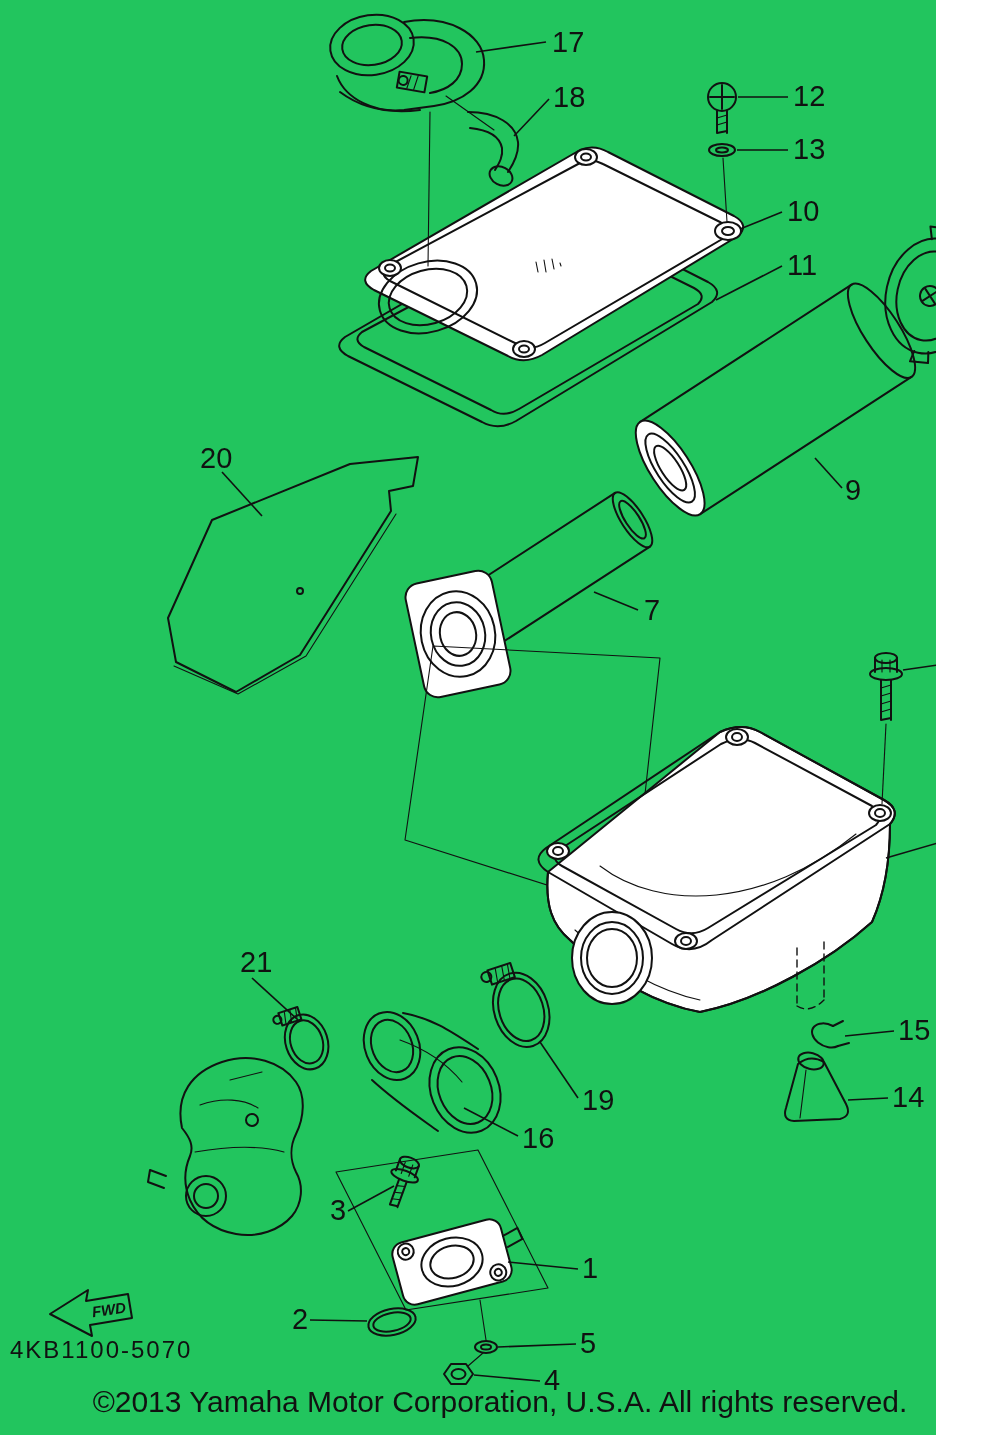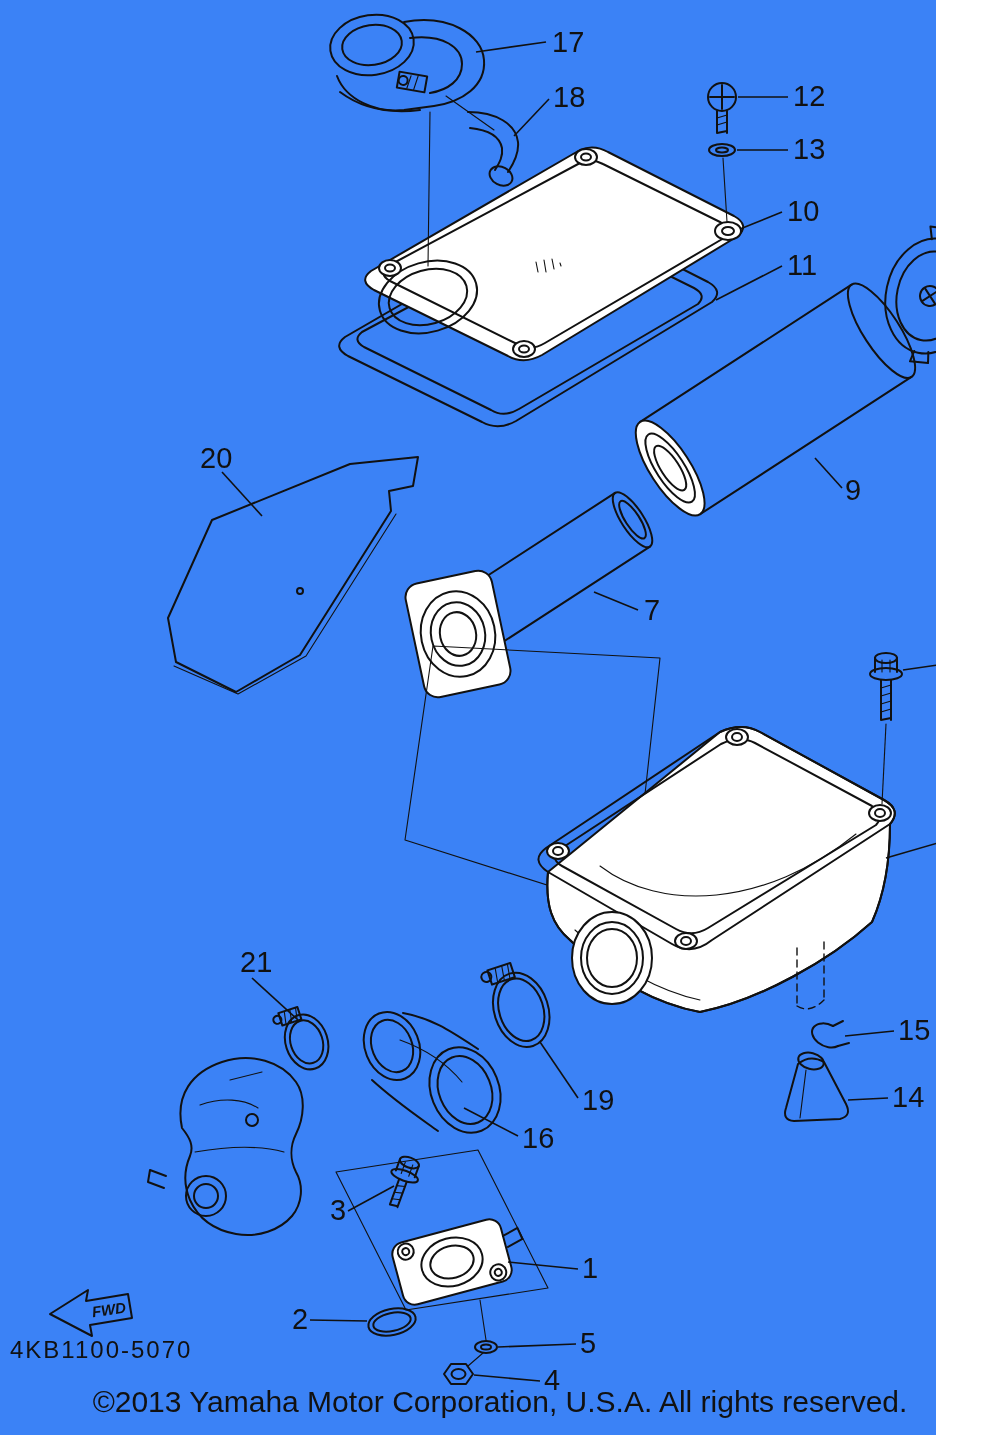--- a/index.html
+++ b/index.html
@@ -1,16 +1,16 @@
 <!DOCTYPE html>
 <html><head>
 <meta charset="utf-8">
 <style>
   html,body{margin:0;padding:0;background:#fff;}
-  .page{position:relative;width:936px;height:1435px;background:#3b82f6;
+  .page{position:relative;width:936px;height:1435px;background:#22c55e;
         font-family:"Liberation Sans",sans-serif;overflow:hidden;text-align:center;}
   svg{display:block;}
   .ink path,.ink line,.ink ellipse,.ink circle,.ink rect,.ink polygon{
     stroke:#111;stroke-width:2;fill:none;stroke-linecap:round;stroke-linejoin:round;}
   .ink .fillw{fill:#ffffff;}
   .ink .thin{stroke-width:1.1;}
   .ink .dash{stroke-width:1.4;stroke-dasharray:7 5;}
   .lbl{font-family:"Liberation Sans",sans-serif;font-size:29px;fill:#111;}
   .leader{stroke:#111;stroke-width:1.6;}
   .code{font-family:"Liberation Sans",sans-serif;font-size:24px;letter-spacing:2px;fill:#111;}

